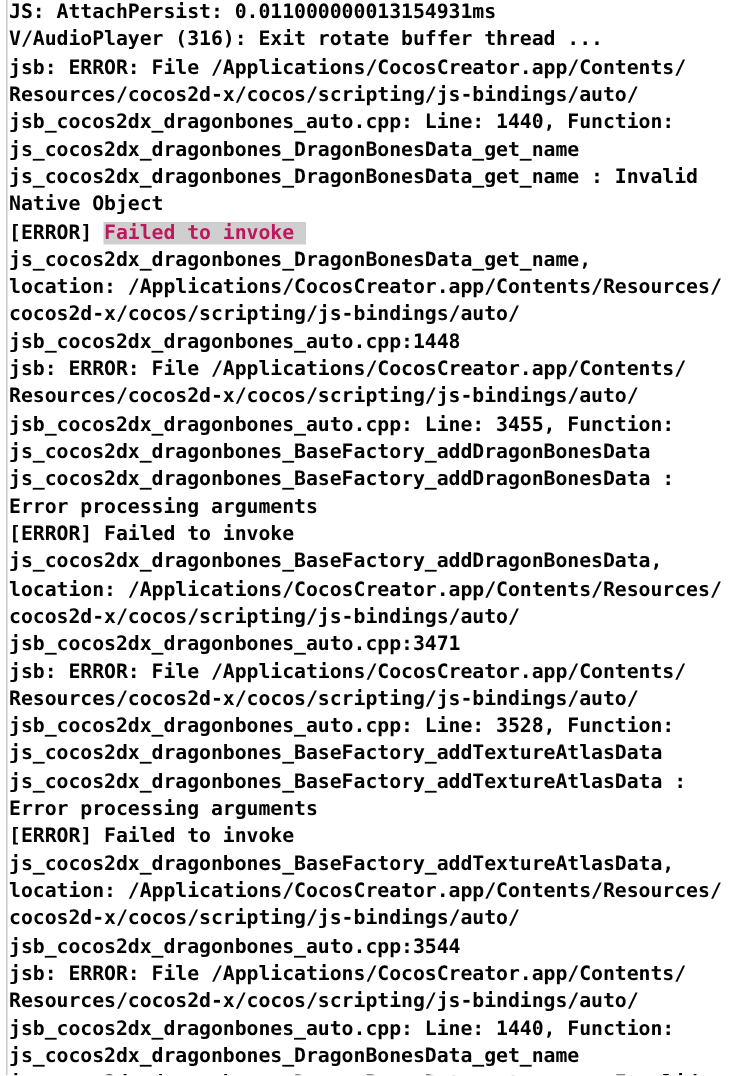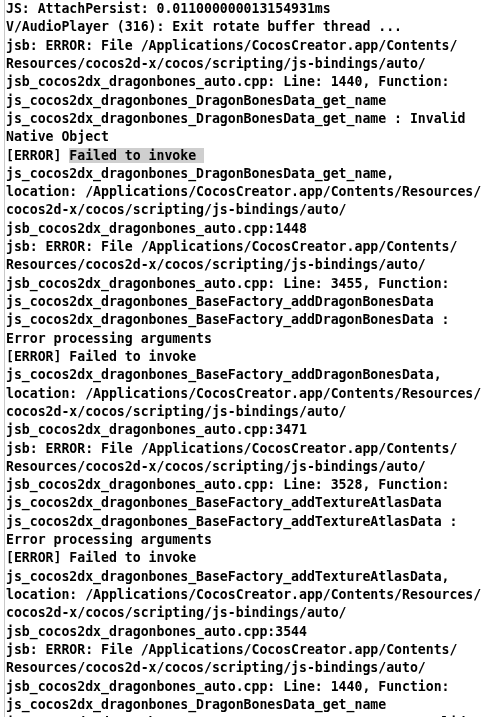--- a/index.html
+++ b/index.html
@@ -50,21 +50,21 @@
     letter-spacing: -0.02px;
     white-space: pre;
     height: 18.32px;
     overflow: visible;
   }
   .log-line .seg {
     white-space: pre;
   }
   .log-line .seg.sel {
     background: #cfcfcf;
-    color: #000000;
+    color: #be185d;
   }
 </style>
 </head>
 <body>
 
 <div id="console-panel">
 
   <div id="gutter"></div>
 
   <div id="log-output"><div class="log-line"><span class="seg">JS: AttachPersist: 0.011000000013154931ms</span></div><div class="log-line"><span class="seg">V/AudioPlayer (316): Exit rotate buffer thread ...</span></div><div class="log-line"><span class="seg">jsb: ERROR: File /Applications/CocosCreator.app/Contents/</span></div><div class="log-line"><span class="seg">Resources/cocos2d-x/cocos/scripting/js-bindings/auto/</span></div><div class="log-line"><span class="seg">jsb_cocos2dx_dragonbones_auto.cpp: Line: 1440, Function:</span></div><div class="log-line"><span class="seg">js_cocos2dx_dragonbones_DragonBonesData_get_name</span></div><div class="log-line"><span class="seg">js_cocos2dx_dragonbones_DragonBonesData_get_name : Invalid</span></div><div class="log-line"><span class="seg">Native Object</span></div><div class="log-line"><span class="seg">[ERROR] </span><span class="seg sel">Failed to invoke </span></div><div class="log-line"><span class="seg">js_cocos2dx_dragonbones_DragonBonesData_get_name,</span></div><div class="log-line"><span class="seg">location: /Applications/CocosCreator.app/Contents/Resources/</span></div><div class="log-line"><span class="seg">cocos2d-x/cocos/scripting/js-bindings/auto/</span></div><div class="log-line"><span class="seg">jsb_cocos2dx_dragonbones_auto.cpp:1448</span></div><div class="log-line"><span class="seg">jsb: ERROR: File /Applications/CocosCreator.app/Contents/</span></div><div class="log-line"><span class="seg">Resources/cocos2d-x/cocos/scripting/js-bindings/auto/</span></div><div class="log-line"><span class="seg">jsb_cocos2dx_dragonbones_auto.cpp: Line: 3455, Function:</span></div><div class="log-line"><span class="seg">js_cocos2dx_dragonbones_BaseFactory_addDragonBonesData</span></div><div class="log-line"><span class="seg">js_cocos2dx_dragonbones_BaseFactory_addDragonBonesData :</span></div><div class="log-line"><span class="seg">Error processing arguments</span></div><div class="log-line"><span class="seg">[ERROR] Failed to invoke</span></div><div class="log-line"><span class="seg">js_cocos2dx_dragonbones_BaseFactory_addDragonBonesData,</span></div><div class="log-line"><span class="seg">location: /Applications/CocosCreator.app/Contents/Resources/</span></div><div class="log-line"><span class="seg">cocos2d-x/cocos/scripting/js-bindings/auto/</span></div><div class="log-line"><span class="seg">jsb_cocos2dx_dragonbones_auto.cpp:3471</span></div><div class="log-line"><span class="seg">jsb: ERROR: File /Applications/CocosCreator.app/Contents/</span></div><div class="log-line"><span class="seg">Resources/cocos2d-x/cocos/scripting/js-bindings/auto/</span></div><div class="log-line"><span class="seg">jsb_cocos2dx_dragonbones_auto.cpp: Line: 3528, Function:</span></div><div class="log-line"><span class="seg">js_cocos2dx_dragonbones_BaseFactory_addTextureAtlasData</span></div><div class="log-line"><span class="seg">js_cocos2dx_dragonbones_BaseFactory_addTextureAtlasData :</span></div><div class="log-line"><span class="seg">Error processing arguments</span></div><div class="log-line"><span class="seg">[ERROR] Failed to invoke</span></div><div class="log-line"><span class="seg">js_cocos2dx_dragonbones_BaseFactory_addTextureAtlasData,</span></div><div class="log-line"><span class="seg">location: /Applications/CocosCreator.app/Contents/Resources/</span></div><div class="log-line"><span class="seg">cocos2d-x/cocos/scripting/js-bindings/auto/</span></div><div class="log-line"><span class="seg">jsb_cocos2dx_dragonbones_auto.cpp:3544</span></div><div class="log-line"><span class="seg">jsb: ERROR: File /Applications/CocosCreator.app/Contents/</span></div><div class="log-line"><span class="seg">Resources/cocos2d-x/cocos/scripting/js-bindings/auto/</span></div><div class="log-line"><span class="seg">jsb_cocos2dx_dragonbones_auto.cpp: Line: 1440, Function:</span></div><div class="log-line"><span class="seg">js_cocos2dx_dragonbones_DragonBonesData_get_name</span></div><div class="log-line"><span class="seg">js_cocos2dx_dragonbones_DragonBonesData_get_name : Invalid</span></div></div>

